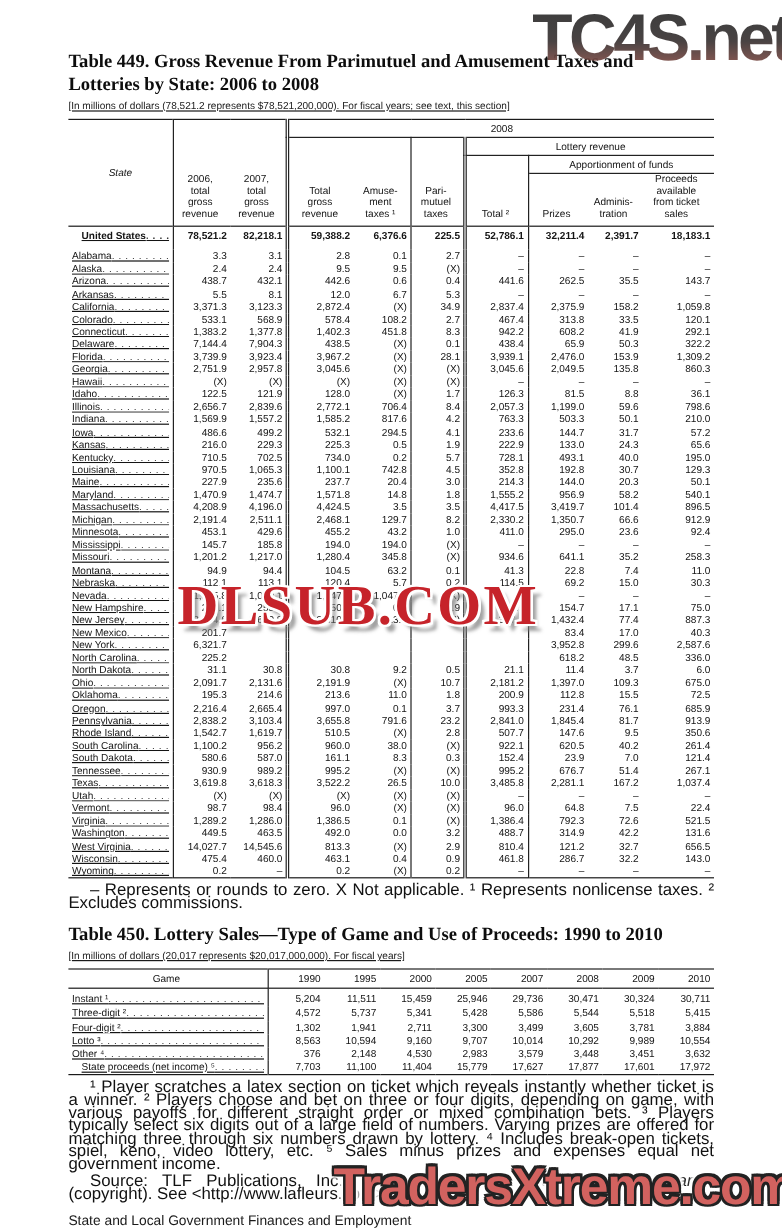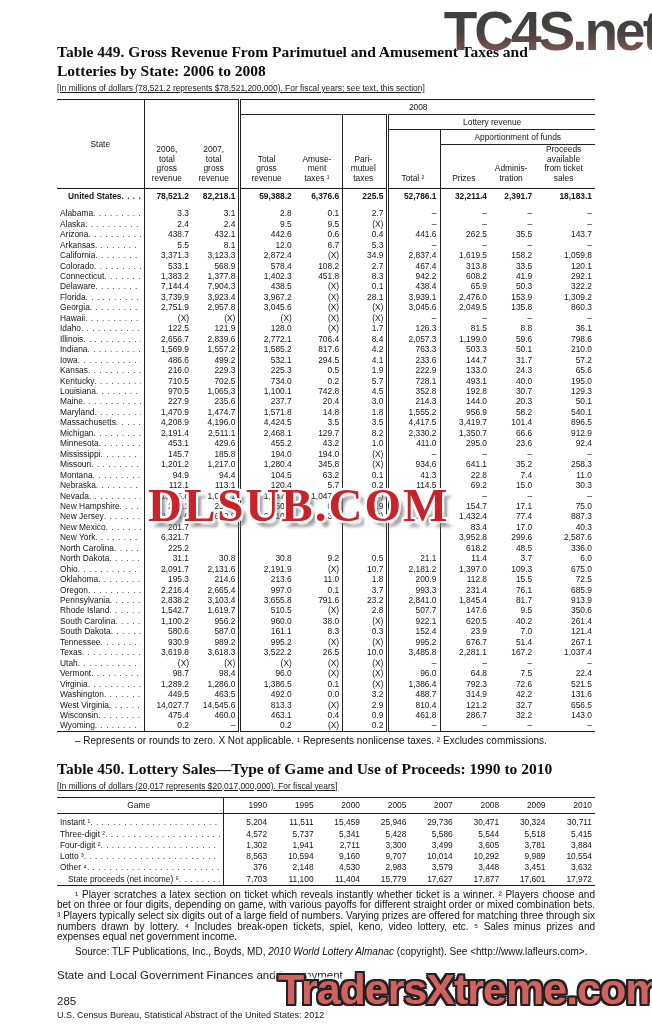--- a/index.html
+++ b/index.html
@@ -17,40 +17,40 @@
     font-weight:bold; font-size:15.5px; line-height:19px; color:#0d0d0d;
   }
   .unit-note { font-size:8.4px; line-height:11px; margin-top:3px; color:#1a1a1a;text-decoration:underline; }
 
   
   table { border-collapse:collapse; table-layout:fixed; width:538px; }
   .t449 { margin-top:5px; border-top:1.5px solid #1a1a1a; border-bottom:1.5px solid #1a1a1a; }
   .t449 th, .t449 td { font-size:8.4px; font-weight:normal; color:#141414; }
   .t449 thead th { vertical-align:bottom; }
   .grp { text-align:center; vertical-align:middle !important; height:15px; border-bottom:1px solid #222; padding:1px 0 2px; }
-  .state-h { text-align:center; vertical-align:middle !important; border-right:1px solid #222; }
+  .state-h { text-align:center; vertical-align:middle !important; border-right:1px solid #222;font-style:italic; }
   .leaf, .yr { white-space:pre-line; line-height:9.7px; padding:0 3px 4px 0; }
   .dbl { border-right:3px double #222; }
   .sr  { border-right:1px solid #222; }
   .t449 tbody td { line-height:10.45px; padding:0 3px 0 0; vertical-align:bottom; }
   .t449 tbody tr:first-child td { border-top:1.5px solid #1a1a1a; }
   .num { text-align:right; }
   .t449 .c1, .t449 .c4 { border-right:3px double #222; }
   .t449 .c3, .t449 .c5 { border-right:1px solid #222; }
   .gc { border-right:1px solid #222; padding-left:3px !important; }
-  .lead { display:flex; align-items:flex-start; overflow:hidden; }
+  .lead { display:flex; align-items:flex-start; overflow:hidden;text-decoration:underline; }
   .lead .nm { white-space:nowrap; }
   .lead .dots { flex:1 1 auto; overflow:hidden; white-space:nowrap; color:#333; }
   .lead .dots::before { content:" . . . . . . . . . . . . . . . . . . . . . . . . . . . . . . . . . . . . . . . . . . . . . ."; letter-spacing:0.5px; }
   tr.bold td { font-weight:bold; }
   tr.us td { padding-top:2px; padding-bottom:7px; }
   .ind { padding-left:8px; }
 
   
-  .fnote { font-size:10px; line-height:10.6px; margin-top:4px; text-indent:18px; text-align:justify; }
+  .fnote { font-size:14px; line-height:10.6px; margin-top:4px; text-indent:18px; text-align:justify; }
   .fnote.nog { margin-top:0; }
 
   
   .t450 { margin-top:5px; border-top:1px solid #222; border-bottom:1.5px solid #1a1a1a; }
   .t450 th, .t450 td { font-size:8.4px; font-weight:normal; color:#141414; }
   .t450 thead th { border-bottom:1.5px solid #1a1a1a; padding:2px 3px 3px 0; text-align:right; }
   .game-h { text-align:center !important; border-right:1px solid #222; vertical-align:middle; }
   .t450 tbody td { line-height:11.2px; padding:0 3px 0 0; vertical-align:bottom; }
   .t450 tbody tr:first-child td { padding-top:3px; padding-bottom:1px; }
   .t450 .gc { border-right:1px solid #222; }
@@ -249,21 +249,21 @@
                 <span class="nm">California</span>
                 <span class="dots"></span>
               </div>
             </td>
             <td class="num c0">3,371.3</td>
             <td class="num c1">3,123.3</td>
             <td class="num c2">2,872.4</td>
             <td class="num c3">(X)</td>
             <td class="num c4">34.9</td>
             <td class="num c5">2,837.4</td>
-            <td class="num c6">1,619.5</td>
+            <td class="num c6">2,375.9</td>
             <td class="num c7">158.2</td>
             <td class="num c8">1,059.8</td>
           </tr>
           <tr>
             <td class="gc">
               <div class="lead">
                 <span class="nm">Colorado</span>
                 <span class="dots"></span>
               </div>
             </td>

